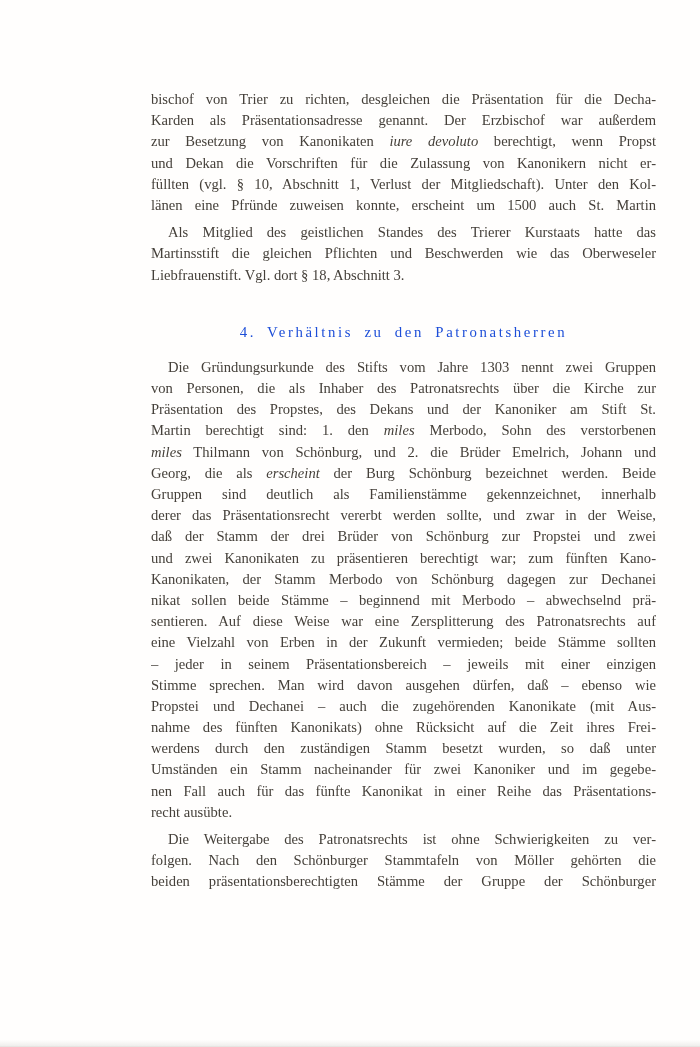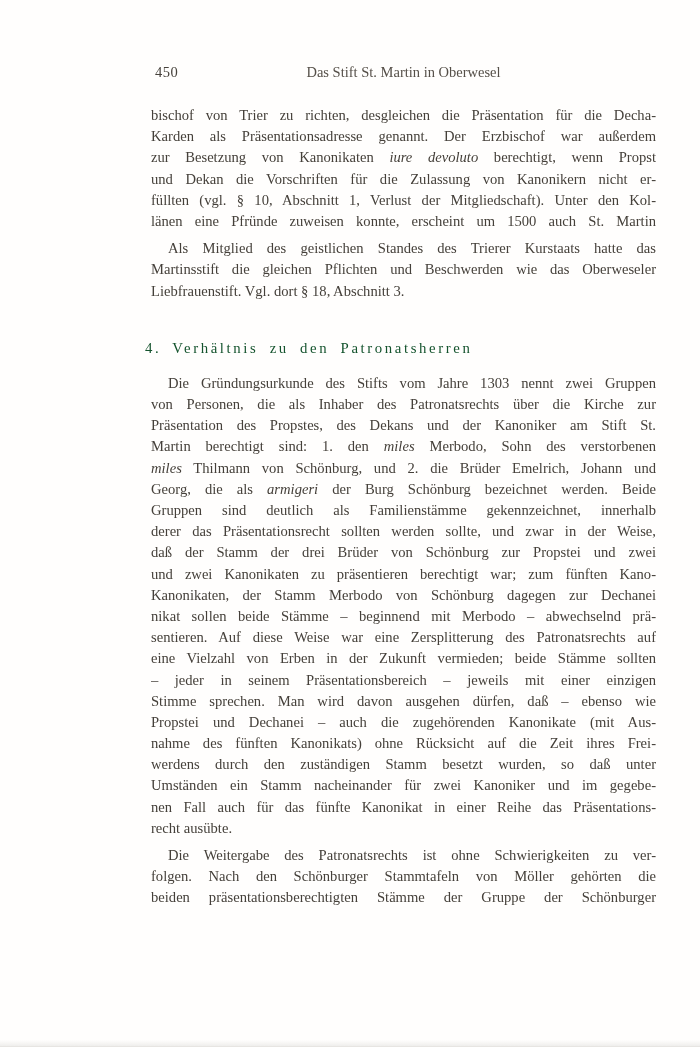--- a/index.html
+++ b/index.html
@@ -58,45 +58,42 @@
   }
   .line.last-left { text-align-last: left; }
   .line.first-indent { text-indent: 17px; }
   .line i { font-style: italic; }
 
   .section-heading {
     margin-top: 36px;
     margin-bottom: 14px;
     height: 21.2px;
     line-height: 21.2px;
+    text-align: center;
     letter-spacing: 2.6px;
     word-spacing: 5px;
     font-size: 14.8px;
-    color: #14532d;
+    color: #1d4ed8;
   }
 
   .scan-edge-bottom {
     position: absolute;
     left: 0;
     right: 0;
     bottom: 0;
     height: 6px;
     background: linear-gradient(to bottom, rgba(255,255,255,0), #efeeec);
     border-bottom: 1px solid #e7e5e2;
   }
 </style>
 </head>
 <body>
 
 <div class="page">
   <div class="content">
-    <div class="page-header">
-      <span class="page-number">450</span>
-      <span class="running-title">Das Stift St. Martin in Oberwesel</span>
-    </div>
     <div class="body-text">
         <div class="paragraph">
           <div class="line">bischof von Trier zu richten, desgleichen die Präsentation für die Decha-</div>
           <div class="line">Karden als Präsentationsadresse genannt. Der Erzbischof war außerdem</div>
           <div class="line">zur Besetzung von Kanonikaten <i>iure devoluto</i> berechtigt, wenn Propst</div>
           <div class="line">und Dekan die Vorschriften für die Zulassung von Kanonikern nicht er-</div>
           <div class="line">füllten (vgl. § 10, Abschnitt 1, Verlust der Mitgliedschaft). Unter den Kol-</div>
           <div class="line">länen eine Pfründe zuweisen konnte, erscheint um 1500 auch St. Martin</div>
         </div>
         <div class="paragraph">
@@ -104,23 +101,23 @@
           <div class="line">Martinsstift die gleichen Pflichten und Beschwerden wie das Oberweseler</div>
           <div class="line last-left">Liebfrauenstift. Vgl. dort § 18, Abschnitt 3.</div>
         </div>
         <div class="section-heading">4. Verhältnis zu den Patronatsherren</div>
         <div class="paragraph">
           <div class="line first-indent">Die Gründungsurkunde des Stifts vom Jahre 1303 nennt zwei Gruppen</div>
           <div class="line">von Personen, die als Inhaber des Patronatsrechts über die Kirche zur</div>
           <div class="line">Präsentation des Propstes, des Dekans und der Kanoniker am Stift St.</div>
           <div class="line">Martin berechtigt sind: 1. den <i>miles</i> Merbodo, Sohn des verstorbenen</div>
           <div class="line"><i>miles</i> Thilmann von Schönburg, und 2. die Brüder Emelrich, Johann und</div>
-          <div class="line">Georg, die als <i>armigeri</i> der Burg Schönburg bezeichnet werden. Beide</div>
+          <div class="line">Georg, die als <i>erscheint</i> der Burg Schönburg bezeichnet werden. Beide</div>
           <div class="line">Gruppen sind deutlich als Familienstämme gekennzeichnet, innerhalb</div>
-          <div class="line">derer das Präsentationsrecht sollten werden sollte, und zwar in der Weise,</div>
+          <div class="line">derer das Präsentationsrecht vererbt werden sollte, und zwar in der Weise,</div>
           <div class="line">daß der Stamm der drei Brüder von Schönburg zur Propstei und zwei</div>
           <div class="line">und zwei Kanonikaten zu präsentieren berechtigt war; zum fünften Kano-</div>
           <div class="line">Kanonikaten, der Stamm Merbodo von Schönburg dagegen zur Dechanei</div>
           <div class="line">nikat sollen beide Stämme – beginnend mit Merbodo – abwechselnd prä-</div>
           <div class="line">sentieren. Auf diese Weise war eine Zersplitterung des Patronatsrechts auf</div>
           <div class="line">eine Vielzahl von Erben in der Zukunft vermieden; beide Stämme sollten</div>
           <div class="line">– jeder in seinem Präsentationsbereich – jeweils mit einer einzigen</div>
           <div class="line">Stimme sprechen. Man wird davon ausgehen dürfen, daß – ebenso wie</div>
           <div class="line">Propstei und Dechanei – auch die zugehörenden Kanonikate (mit Aus-</div>
           <div class="line">nahme des fünften Kanonikats) ohne Rücksicht auf die Zeit ihres Frei-</div>

